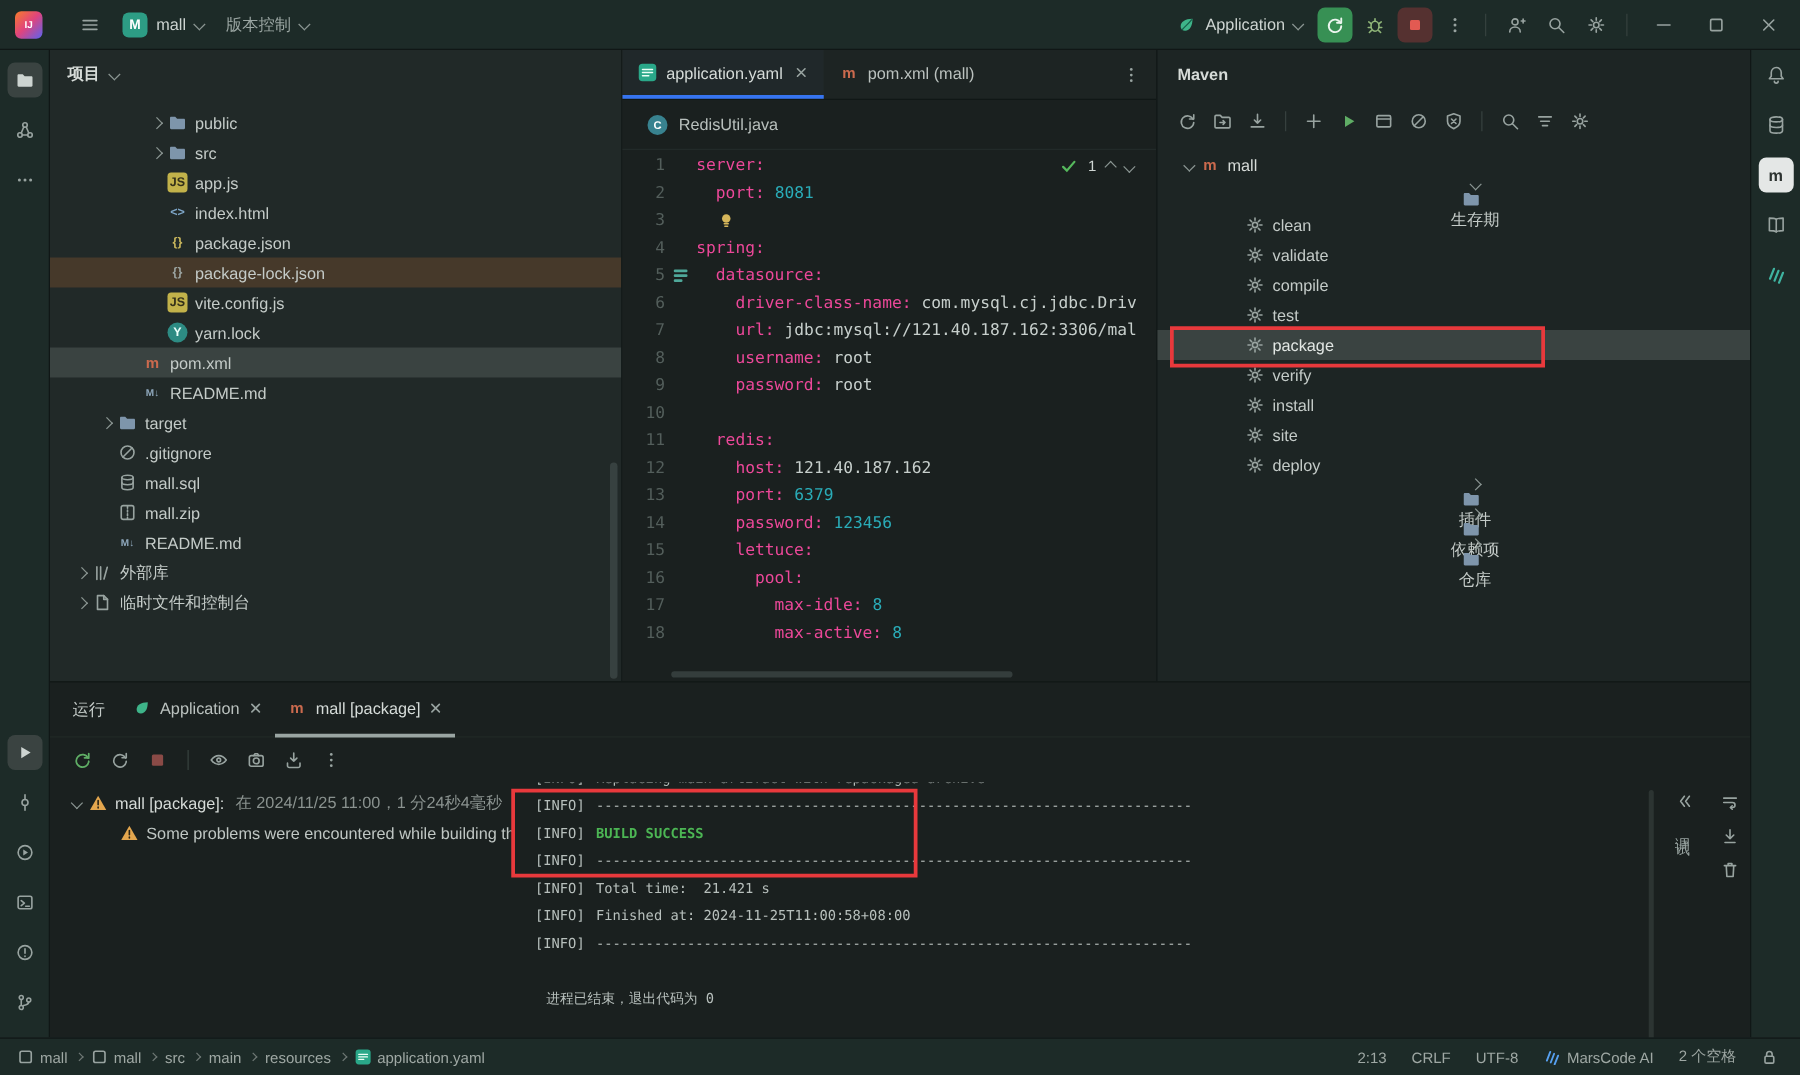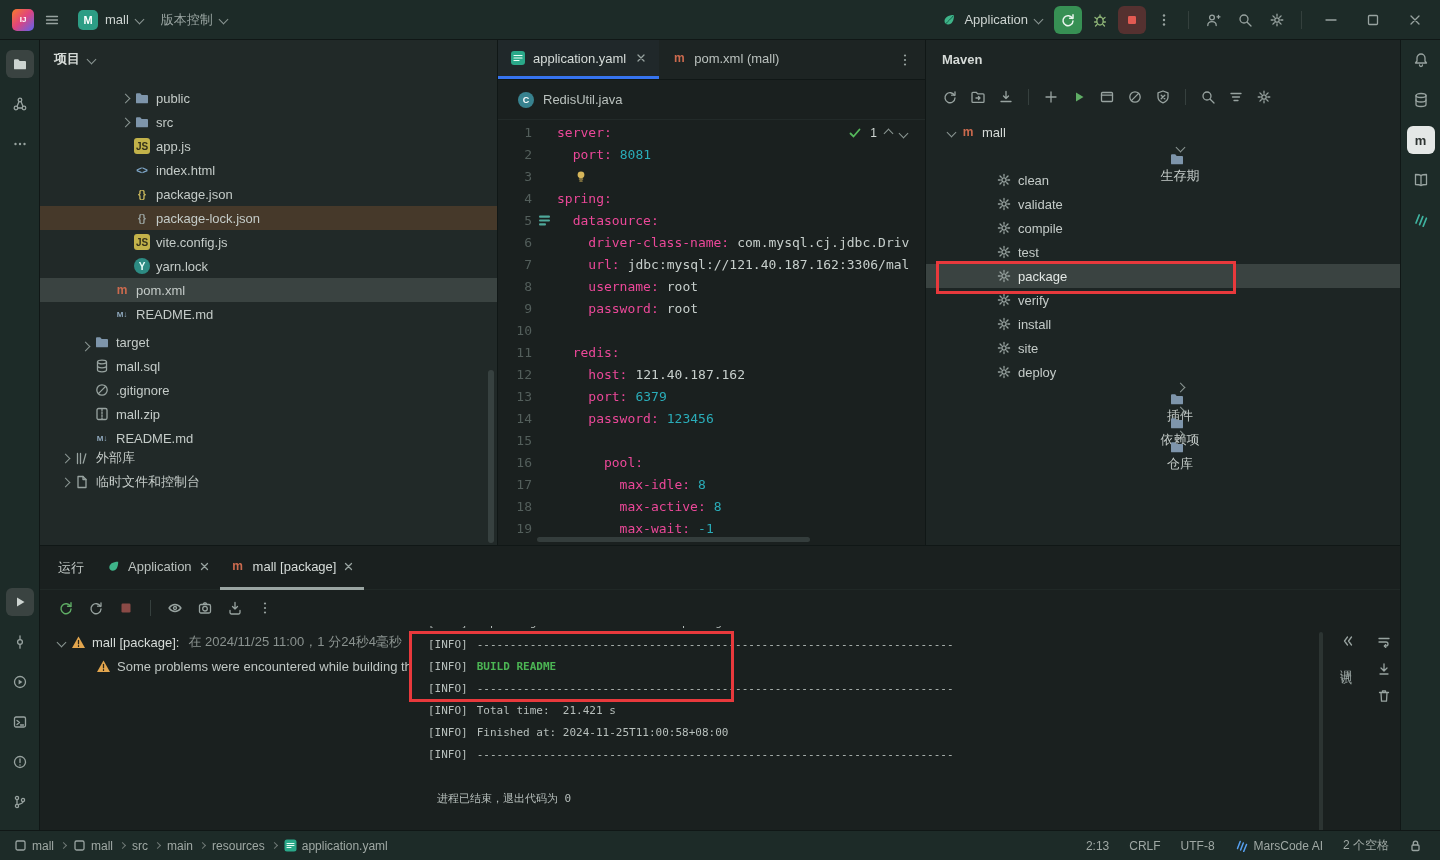--- a/index.html
+++ b/index.html
@@ -12,21 +12,21 @@
 .chev{width:7px;height:7px;border-right:1.5px solid #8b9693;border-bottom:1.5px solid #8b9693;display:inline-block;flex:none;}
 .chev.down{transform:rotate(45deg);}
 .chev.right{transform:rotate(-45deg);}
 .chev.up{transform:rotate(-135deg);}
 .badge{display:inline-flex;align-items:center;justify-content:center;width:16px;height:16px;
  font-size:10px;font-weight:bold;border-radius:3px;flex:none;font-family:"Liberation Sans",sans-serif;}
 
 
 .titlebar{position:absolute;left:0;top:0;width:1440px;height:40px;background:#1d2b28;
  border-bottom:1px solid #101716;display:flex;align-items:center;padding:0 6px;gap:2px;z-index:5;}
-.logo{width:22px;height:22px;border-radius:5px;margin:0 0 0 6px;color:#fff;font-size:8px;font-weight:bold;
+.logo{width:22px;height:22px;border-radius:5px;margin:0 20px 0 6px;color:#fff;font-size:8px;font-weight:bold;
  background:linear-gradient(135deg,#f77c2b,#e0447d 48%,#5a63f0);display:flex;align-items:center;justify-content:center;}
 .tb-btn{height:30px;min-width:30px;border-radius:6px;display:flex;align-items:center;justify-content:center;gap:7px;padding:0 8px;color:#cdd4d1;}
 .proj-tile{width:20px;height:20px;border-radius:5px;background:#2d9d85;color:#fff;font-weight:bold;font-size:11px;
  display:flex;align-items:center;justify-content:center;}
 .tb-right{margin-left:auto;display:flex;align-items:center;gap:4px;}
 .btn-green{width:28px;height:28px;border-radius:6px;background:#379054;display:flex;align-items:center;justify-content:center;}
 .btn-green .s{stroke:#eaf5ee;stroke-width:1.5;}
 .btn-stop{width:28px;height:28px;border-radius:6px;background:#553130;display:flex;align-items:center;justify-content:center;}
 .tbsep{width:1px;height:18px;background:#34403d;margin:0 6px;}
 .winbtn{width:38px;height:40px;display:flex;align-items:center;justify-content:center;}
@@ -45,21 +45,21 @@
 
 
 .project{position:absolute;left:40px;top:40px;width:458px;height:505px;background:#212928;border-right:1px solid #101716;overflow:hidden;}
 .phead{height:38px;display:flex;align-items:center;gap:8px;padding:0 14px;color:#d6dbd8;font-weight:bold;}
 .tree{margin-top:8px;}
 .row{height:24px;display:flex;align-items:center;}
 .slot{width:18px;display:flex;justify-content:center;align-items:center;flex:none;}
 .ic{width:22px;display:flex;align-items:center;flex:none;}
 .lbl{color:#c4cbc8;white-space:nowrap;}
 .hint{color:#858d8a;margin-left:8px;white-space:nowrap;}
-.lvl0{padding-left:16px;}.lvl1{padding-left:36px;align-items:flex-end;}.lvl2{padding-left:56px;}.lvl3{padding-left:76px;}
+.lvl0{padding-left:16px;}.lvl1{padding-left:36px;}.lvl2{padding-left:56px;}.lvl3{padding-left:76px;}
 .row.gold{background:#46392a;}
 .row.selected{background:#3a4341;}
 .vscroll{position:absolute;right:3px;top:330px;width:6px;height:173px;border-radius:3px;background:#4a5553;opacity:.55;}
 
 
 .editor{position:absolute;left:498px;top:40px;width:427px;height:505px;background:#1a201f;}
 .etabs{height:40px;display:flex;align-items:stretch;background:#1d2423;border-bottom:1px solid #101716;}
 .etab{display:flex;align-items:center;gap:7px;padding:0 12px;color:#bac1be;border-bottom:3px solid transparent;}
 .etab.active{background:#20282a;border-bottom-color:#3674f0;color:#d6dcd9;}
 .etab .x{margin-left:2px;}
@@ -399,36 +399,36 @@
             <svg class="i" width="16" height="16">
               <path d="M2 4.2c0-.5.4-.9.9-.9h3.3l1.5 1.6h5.4c.5 0 .9.4.9.9v6.6c0 .5-.4.9-.9.9H2.9a.9.9 0 0 1-.9-.9z" fill="#7e95ab"></path>
             </svg>
           </span>
         <span class="lbl">target</span>
       </div>
       <div class="row lvl1">
         <span class="slot"></span>
         <span class="ic">
             <svg class="i" width="16" height="16">
+              <circle class="s" cx="8" cy="8" r="5.2"></circle>
+              <path class="s" d="M4.4 11.6 11.6 4.4"></path>
+            </svg>
+          </span>
+        <span class="lbl">.gitignore</span>
+      </div>
+      <div class="row lvl1">
+        <span class="slot"></span>
+        <span class="ic">
+            <svg class="i" width="16" height="16">
               <ellipse class="s" cx="8" cy="4" rx="4.5" ry="1.8"></ellipse>
               <path class="s" d="M3.5 4v8c0 1 2 1.8 4.5 1.8s4.5-.8 4.5-1.8V4"></path>
               <path class="s" d="M3.5 8c0 1 2 1.8 4.5 1.8S12.5 9 12.5 8"></path>
             </svg>
           </span>
         <span class="lbl">mall.sql</span>
-      </div>
-      <div class="row lvl1">
-        <span class="slot"></span>
-        <span class="ic">
-            <svg class="i" width="16" height="16">
-              <circle class="s" cx="8" cy="8" r="5.2"></circle>
-              <path class="s" d="M4.4 11.6 11.6 4.4"></path>
-            </svg>
-          </span>
-        <span class="lbl">.gitignore</span>
       </div>
       <div class="row lvl1">
         <span class="slot"></span>
         <span class="ic">
             <svg class="i" width="16" height="16">
               <rect class="s" x="3" y="2.5" width="10" height="11" rx="1.5"></rect>
               <path class="s" d="M8 3v1.6M8 6v1.6M8 9v1.6M8 12v1.3"></path>
             </svg>
           </span>
         <span class="lbl">mall.zip</span>
@@ -549,36 +549,33 @@
       <div class="cl">
           <span class="ln">13</span>
           <span class="ct"><span class="yk">    port:</span><span class="yv num">6379</span></span>
         </div>
       <div class="cl">
           <span class="ln">14</span>
           <span class="ct"><span class="yk">    password:</span><span class="yv num">123456</span></span>
         </div>
       <div class="cl">
           <span class="ln">15</span>
+          <span class="ct"><span class="yk">    lettuce:</span><span class="yv"></span></span>
         </div>
       <div class="cl">
           <span class="ln">16</span>
           <span class="ct"><span class="yk">      pool:</span><span class="yv"></span></span>
         </div>
       <div class="cl">
           <span class="ln">17</span>
           <span class="ct"><span class="yk">        max-idle:</span><span class="yv num">8</span></span>
         </div>
       <div class="cl">
           <span class="ln">18</span>
           <span class="ct"><span class="yk">        max-active:</span><span class="yv num">8</span></span>
-        </div>
-      <div class="cl">
-          <span class="ln">19</span>
-          <span class="ct"><span class="yk">        max-wait:</span><span class="yv num">-1</span></span>
         </div>
     </div>
 
     <div class="inspect">
       <svg class="i" width="14" height="14">
           <path d="M2.5 7.5 5.5 10.5 11.5 3.5" stroke="#55b85c" stroke-width="1.8" fill="none" stroke-linecap="round"></path>
         </svg>
       <span>1</span>
       <span class="chev up"></span>
       <span class="chev down"></span>
@@ -901,21 +898,21 @@
             <path d="M7.5 1.5 14 13H1z" fill="#e3a64e"></path>
             <path d="M7.5 5.4v3.4M7.5 10.6v.8" stroke="#2b2416" stroke-width="1.3" stroke-linecap="round"></path>
           </svg>
         <span>Some problems were encountered while building th</span>
       </div>
     </div>
 
     <div class="console">
       <div class="con-l"><span class="pfx">[INFO]</span><span class="ctext">Replacing main artifact with repackaged archive</span></div>
       <div class="con-l"><span class="pfx">[INFO]</span><span class="ctext">------------------------------------------------------------------------</span></div>
-      <div class="con-l"><span class="pfx">[INFO]</span><span class="ctext success">BUILD README</span></div>
+      <div class="con-l"><span class="pfx">[INFO]</span><span class="ctext success">BUILD SUCCESS</span></div>
       <div class="con-l"><span class="pfx">[INFO]</span><span class="ctext">------------------------------------------------------------------------</span></div>
       <div class="con-l"><span class="pfx">[INFO]</span><span class="ctext">Total time:  21.421 s</span></div>
       <div class="con-l"><span class="pfx">[INFO]</span><span class="ctext">Finished at: 2024-11-25T11:00:58+08:00</span></div>
       <div class="con-l"><span class="pfx">[INFO]</span><span class="ctext">------------------------------------------------------------------------</span></div>
       <div class="con-l"><span class="pfx"></span><span class="ctext"></span></div>
       <div class="con-l"><span class="pfx"></span><span class="ctext">进程已结束，退出代码为 0</span></div>
     </div>
 
     <span class="collapse">
       <svg class="i" width="14" height="14">

